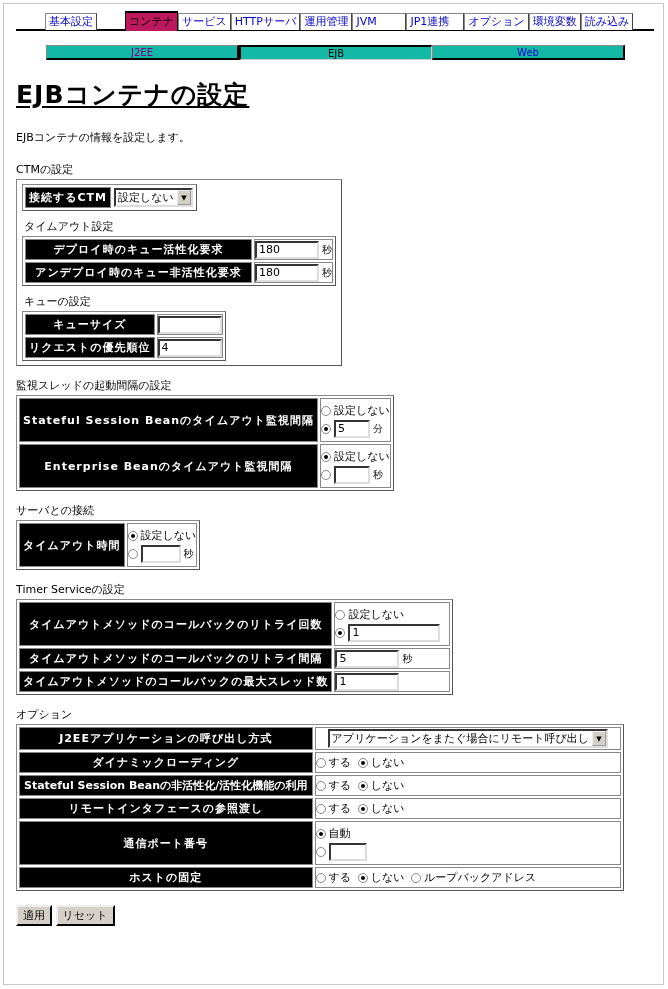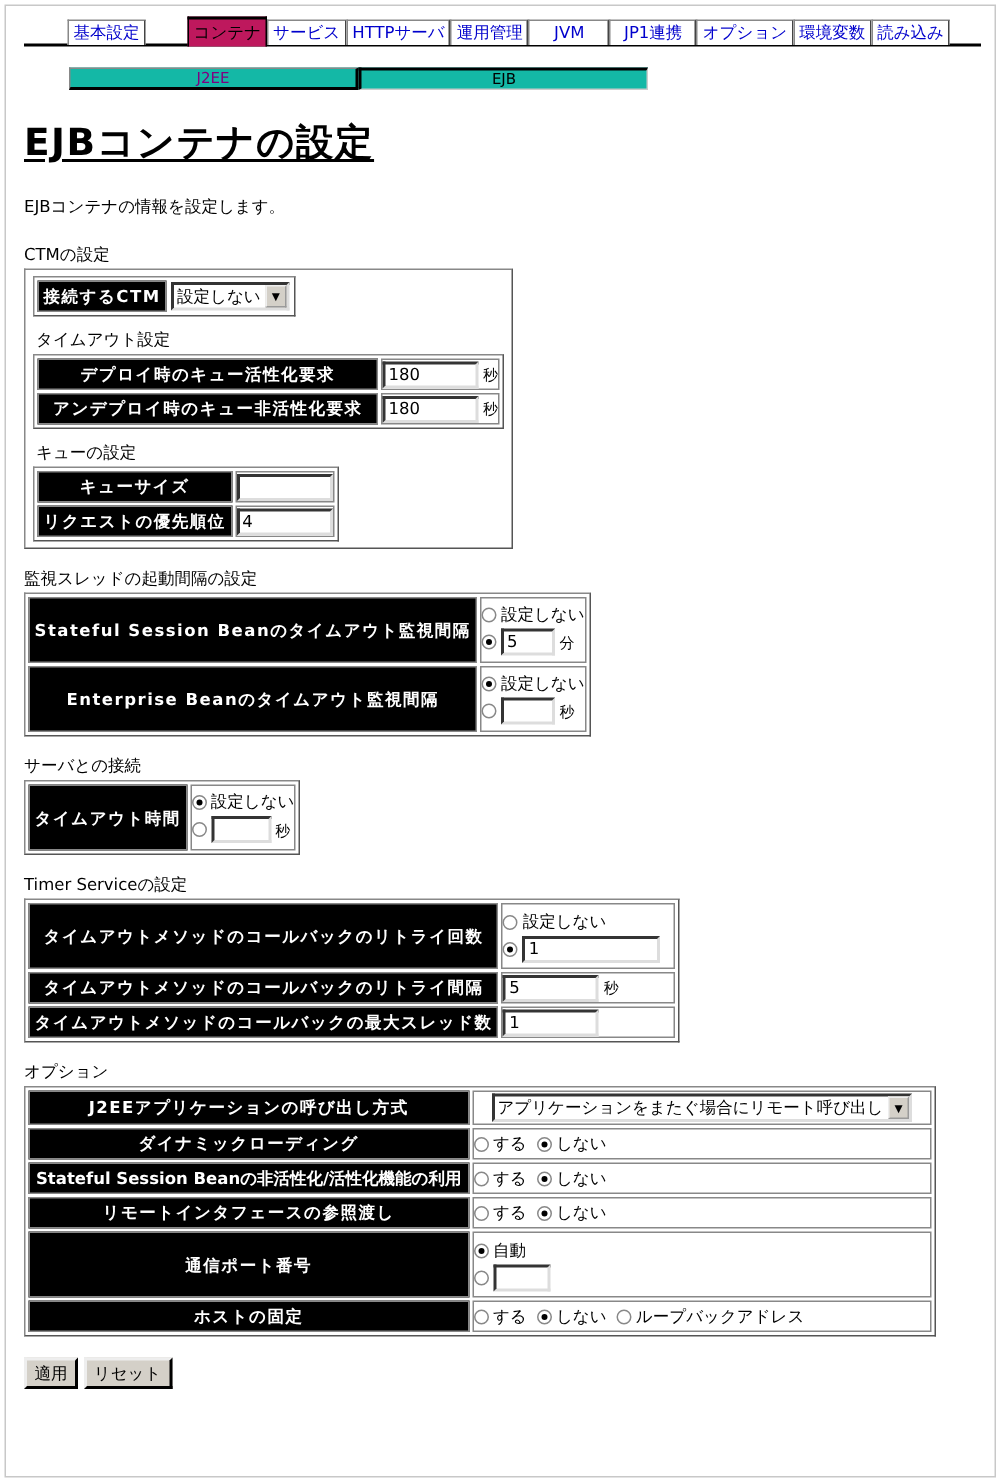--- a/index.html
+++ b/index.html
@@ -20,21 +20,21 @@
   
   .tabbar {
     position: absolute; left: 16px; top: 13px; width: 638px; height: 18px;
     border-bottom: 2px solid #000;
   }
   .tabs { position: absolute; left: 29px; top: 0; display: flex; }
   .tab {
     height: 17px; padding: 0 3px; line-height: 16px;
     font-size: 11px; color: #0000cc;
     border-top: 1px solid #888; border-left: 1px solid #888; border-right: 1px solid #444;
-    background: #fff; white-space: nowrap; text-align: center;
+    background: #fff; white-space: nowrap; text-align: left;
     cursor: pointer;
   }
   .tab.active {
     color: #000; border-top: 2px solid #000; border-left: 1px solid #000;
     border-right: 1px solid #000; height: 20px; margin-top: -2px; line-height: 18px;
     background: #be185d; position: relative; z-index: 2; margin-left: 28px;
   }
   
   .subtabs { position: absolute; left: 46px; top: 45px; display: flex; }
   .subtab {
@@ -111,20 +111,21 @@
     <div class="tab" style="width:58px">JP1連携</div>
     <div class="tab">オプション</div>
     <div class="tab">環境変数</div>
     <div class="tab">読み込み</div>
   </div>
 </div>
 
 <div class="subtabs">
   <div class="subtab visited">J2EE</div>
   <div class="subtab active">EJB</div>
+  <div class="subtab">Web</div>
 </div>
 
 <div class="content">
   <h1>EJBコンテナの設定</h1>
   <div class="desc">EJBコンテナの情報を設定します。</div>
 
   <div class="sec-label" style="margin-top:17px">CTMの設定</div>
   <table class="box" style="width:326px">
     <tbody>
         <tr>

